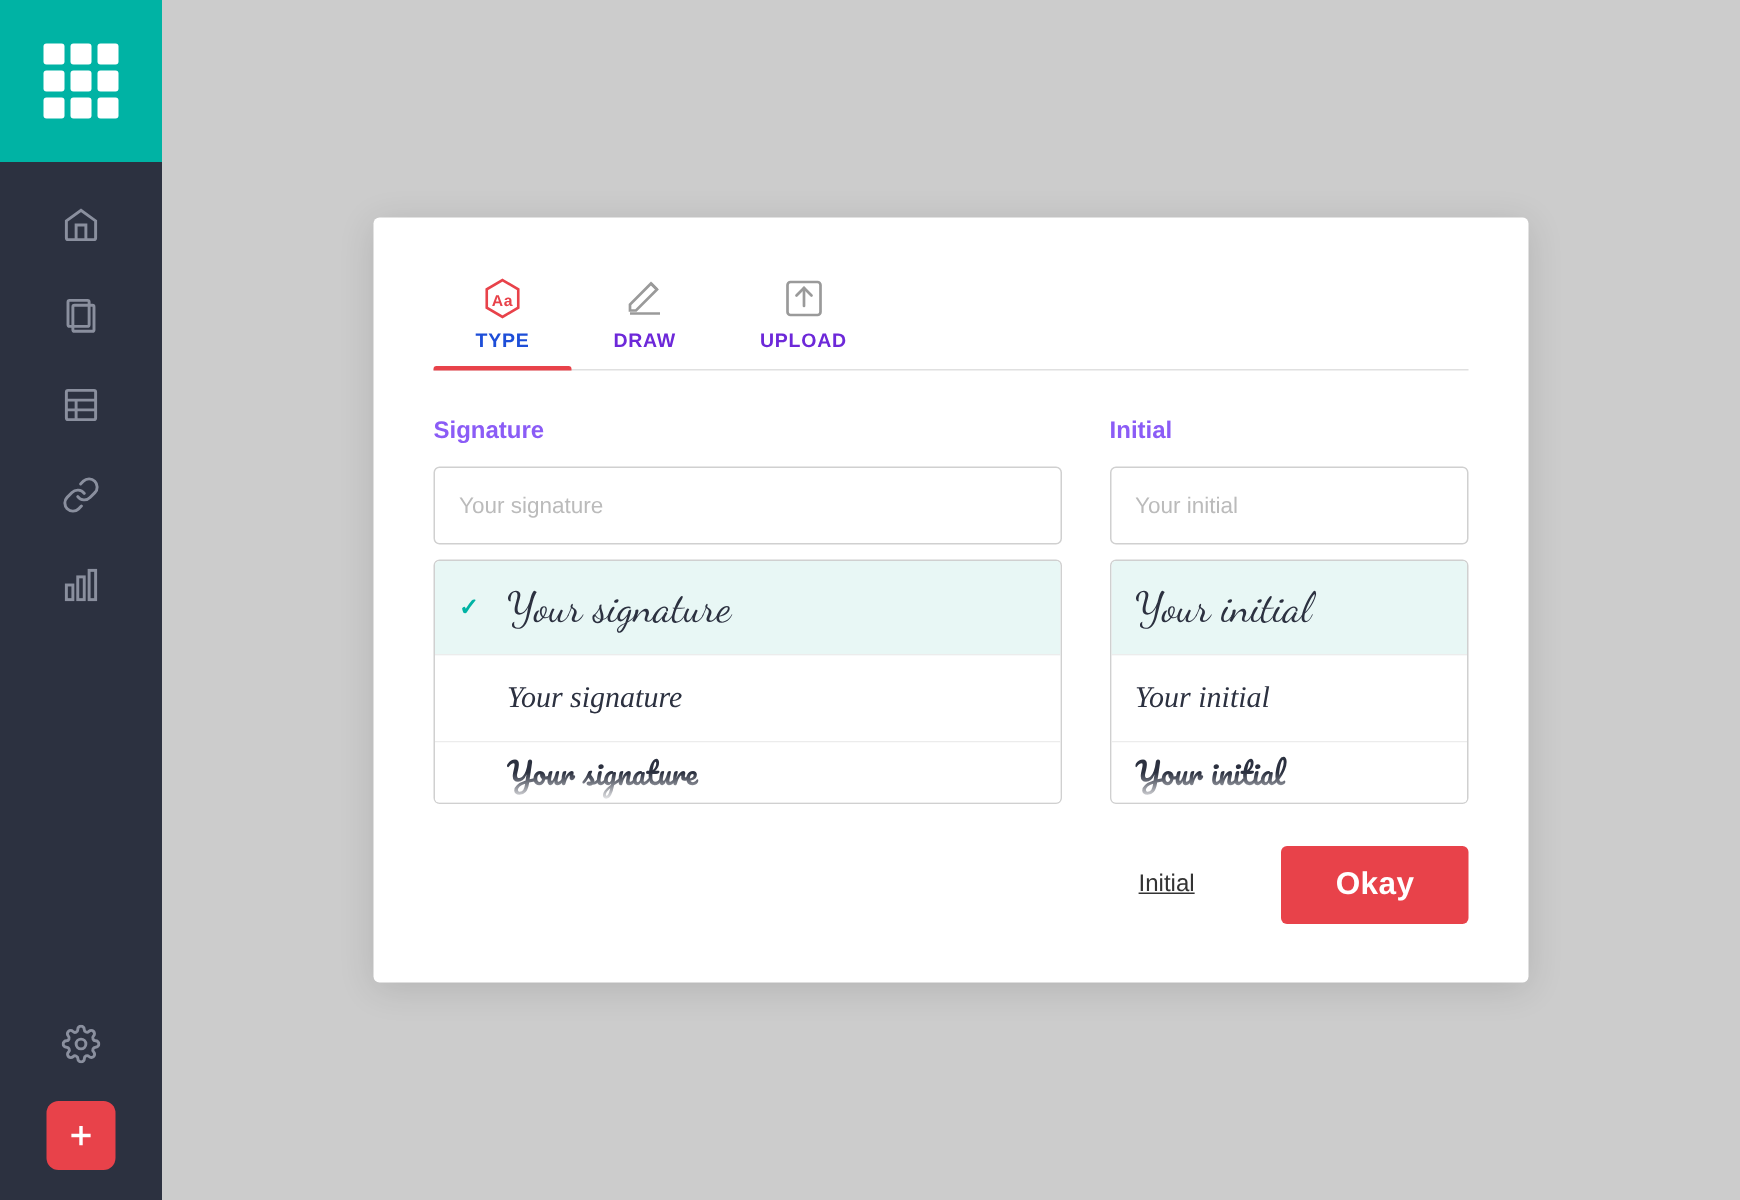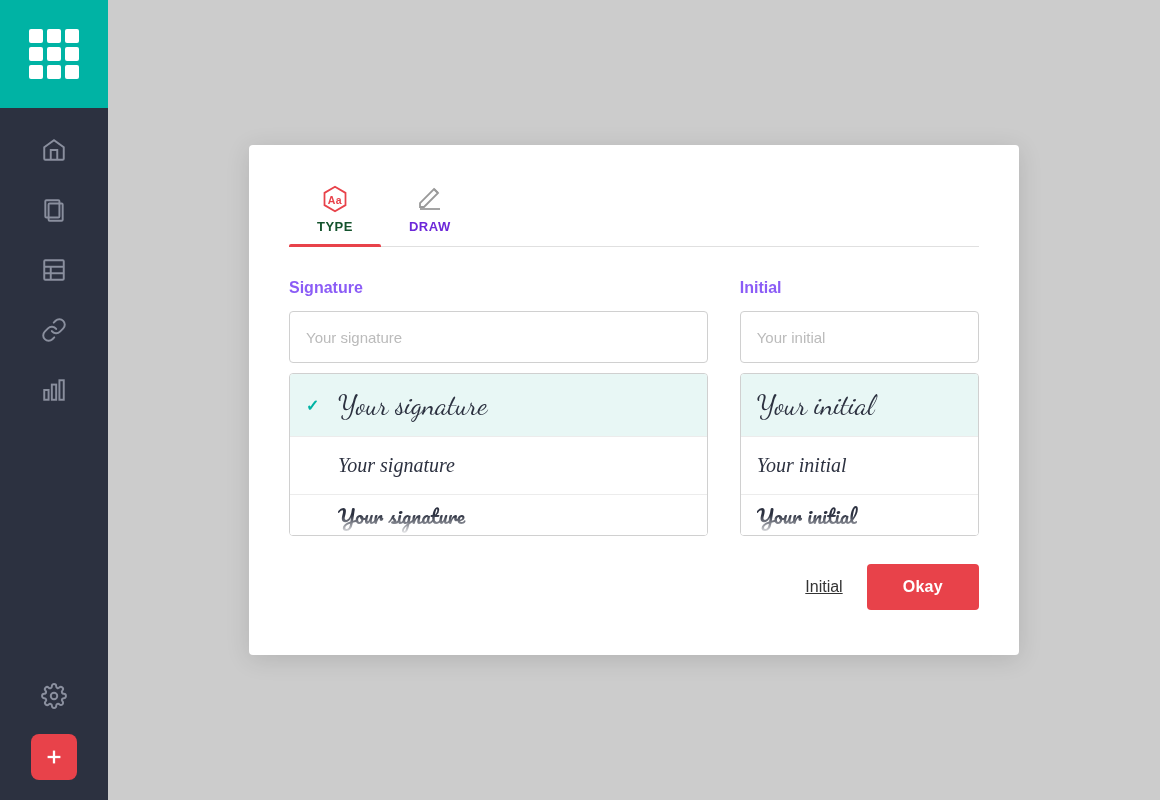--- a/index.html
+++ b/index.html
@@ -112,21 +112,21 @@
       gap: 6px;
       padding: 8px 28px 12px 28px;
       cursor: pointer;
       color: #6d28d9;
       font-size: 13px;
       font-weight: 600;
       letter-spacing: 0.5px;
       position: relative;
     }
     .tab.active {
-      color: #14532d;
+      color: #1d4ed8;
     }
     .tab.active::after {
       content: '';
       position: absolute;
       bottom: -1px;
       left: 0;
       right: 0;
       height: 3px;
       background: #e8424a;
       border-radius: 2px 2px 0 0;
@@ -245,24 +245,25 @@
       cursor: pointer;
       text-decoration: underline;
       font-weight: 500;
     }
     .okay-btn {
       background: #e8424a;
       color: white;
       border: none;
       border-radius: 4px;
       padding: 14px 36px;
-      font-size: 16px;
+      font-size: 21px;
       font-weight: 600;
       cursor: pointer;
       letter-spacing: 0.3px;
+      margin-left: 34px;
     }
 
     
     .draw-icon svg { stroke: #9a9a9a; fill: none; stroke-width: 1.8; }
     
     .upload-icon svg { stroke: #9a9a9a; fill: none; stroke-width: 1.8; }
   </style>
 </head>
 <body>
 
@@ -355,20 +356,30 @@
         <div class="tab-icon draw-icon">
           <svg viewBox="0 0 28 28" width="28" height="28">
             <path d="M4 22 L8 22 L22 8 L18 4 L4 18 Z" stroke="#9a9a9a" stroke-width="1.8" fill="none"></path>
             <path d="M18 4 L22 8" stroke="#9a9a9a" stroke-width="1.8" fill="none"></path>
             <line x1="4" y1="24" x2="24" y2="24" stroke="#9a9a9a" stroke-width="1.8"></line>
           </svg>
         </div>
         <span>DRAW</span>
       </div>
 
+      <div class="tab">
+        <div class="tab-icon upload-icon">
+          <svg viewBox="0 0 28 28" width="28" height="28">
+            <rect x="3" y="3" width="22" height="22" rx="2" stroke="#9a9a9a" stroke-width="1.8" fill="none"></rect>
+            <path d="M9 12 L14 7 L19 12" stroke="#9a9a9a" stroke-width="1.8" fill="none" stroke-linecap="round"></path>
+            <line x1="14" y1="7" x2="14" y2="19" stroke="#9a9a9a" stroke-width="1.8" stroke-linecap="round"></line>
+          </svg>
+        </div>
+        <span>UPLOAD</span>
+      </div>
     </div>
 
     <div class="form-section">
 
       <div class="field-group sig">
         <div class="field-label">Signature</div>
         <input class="text-input" type="text" placeholder="Your signature" style="">
 
         <div class="font-list">
 

